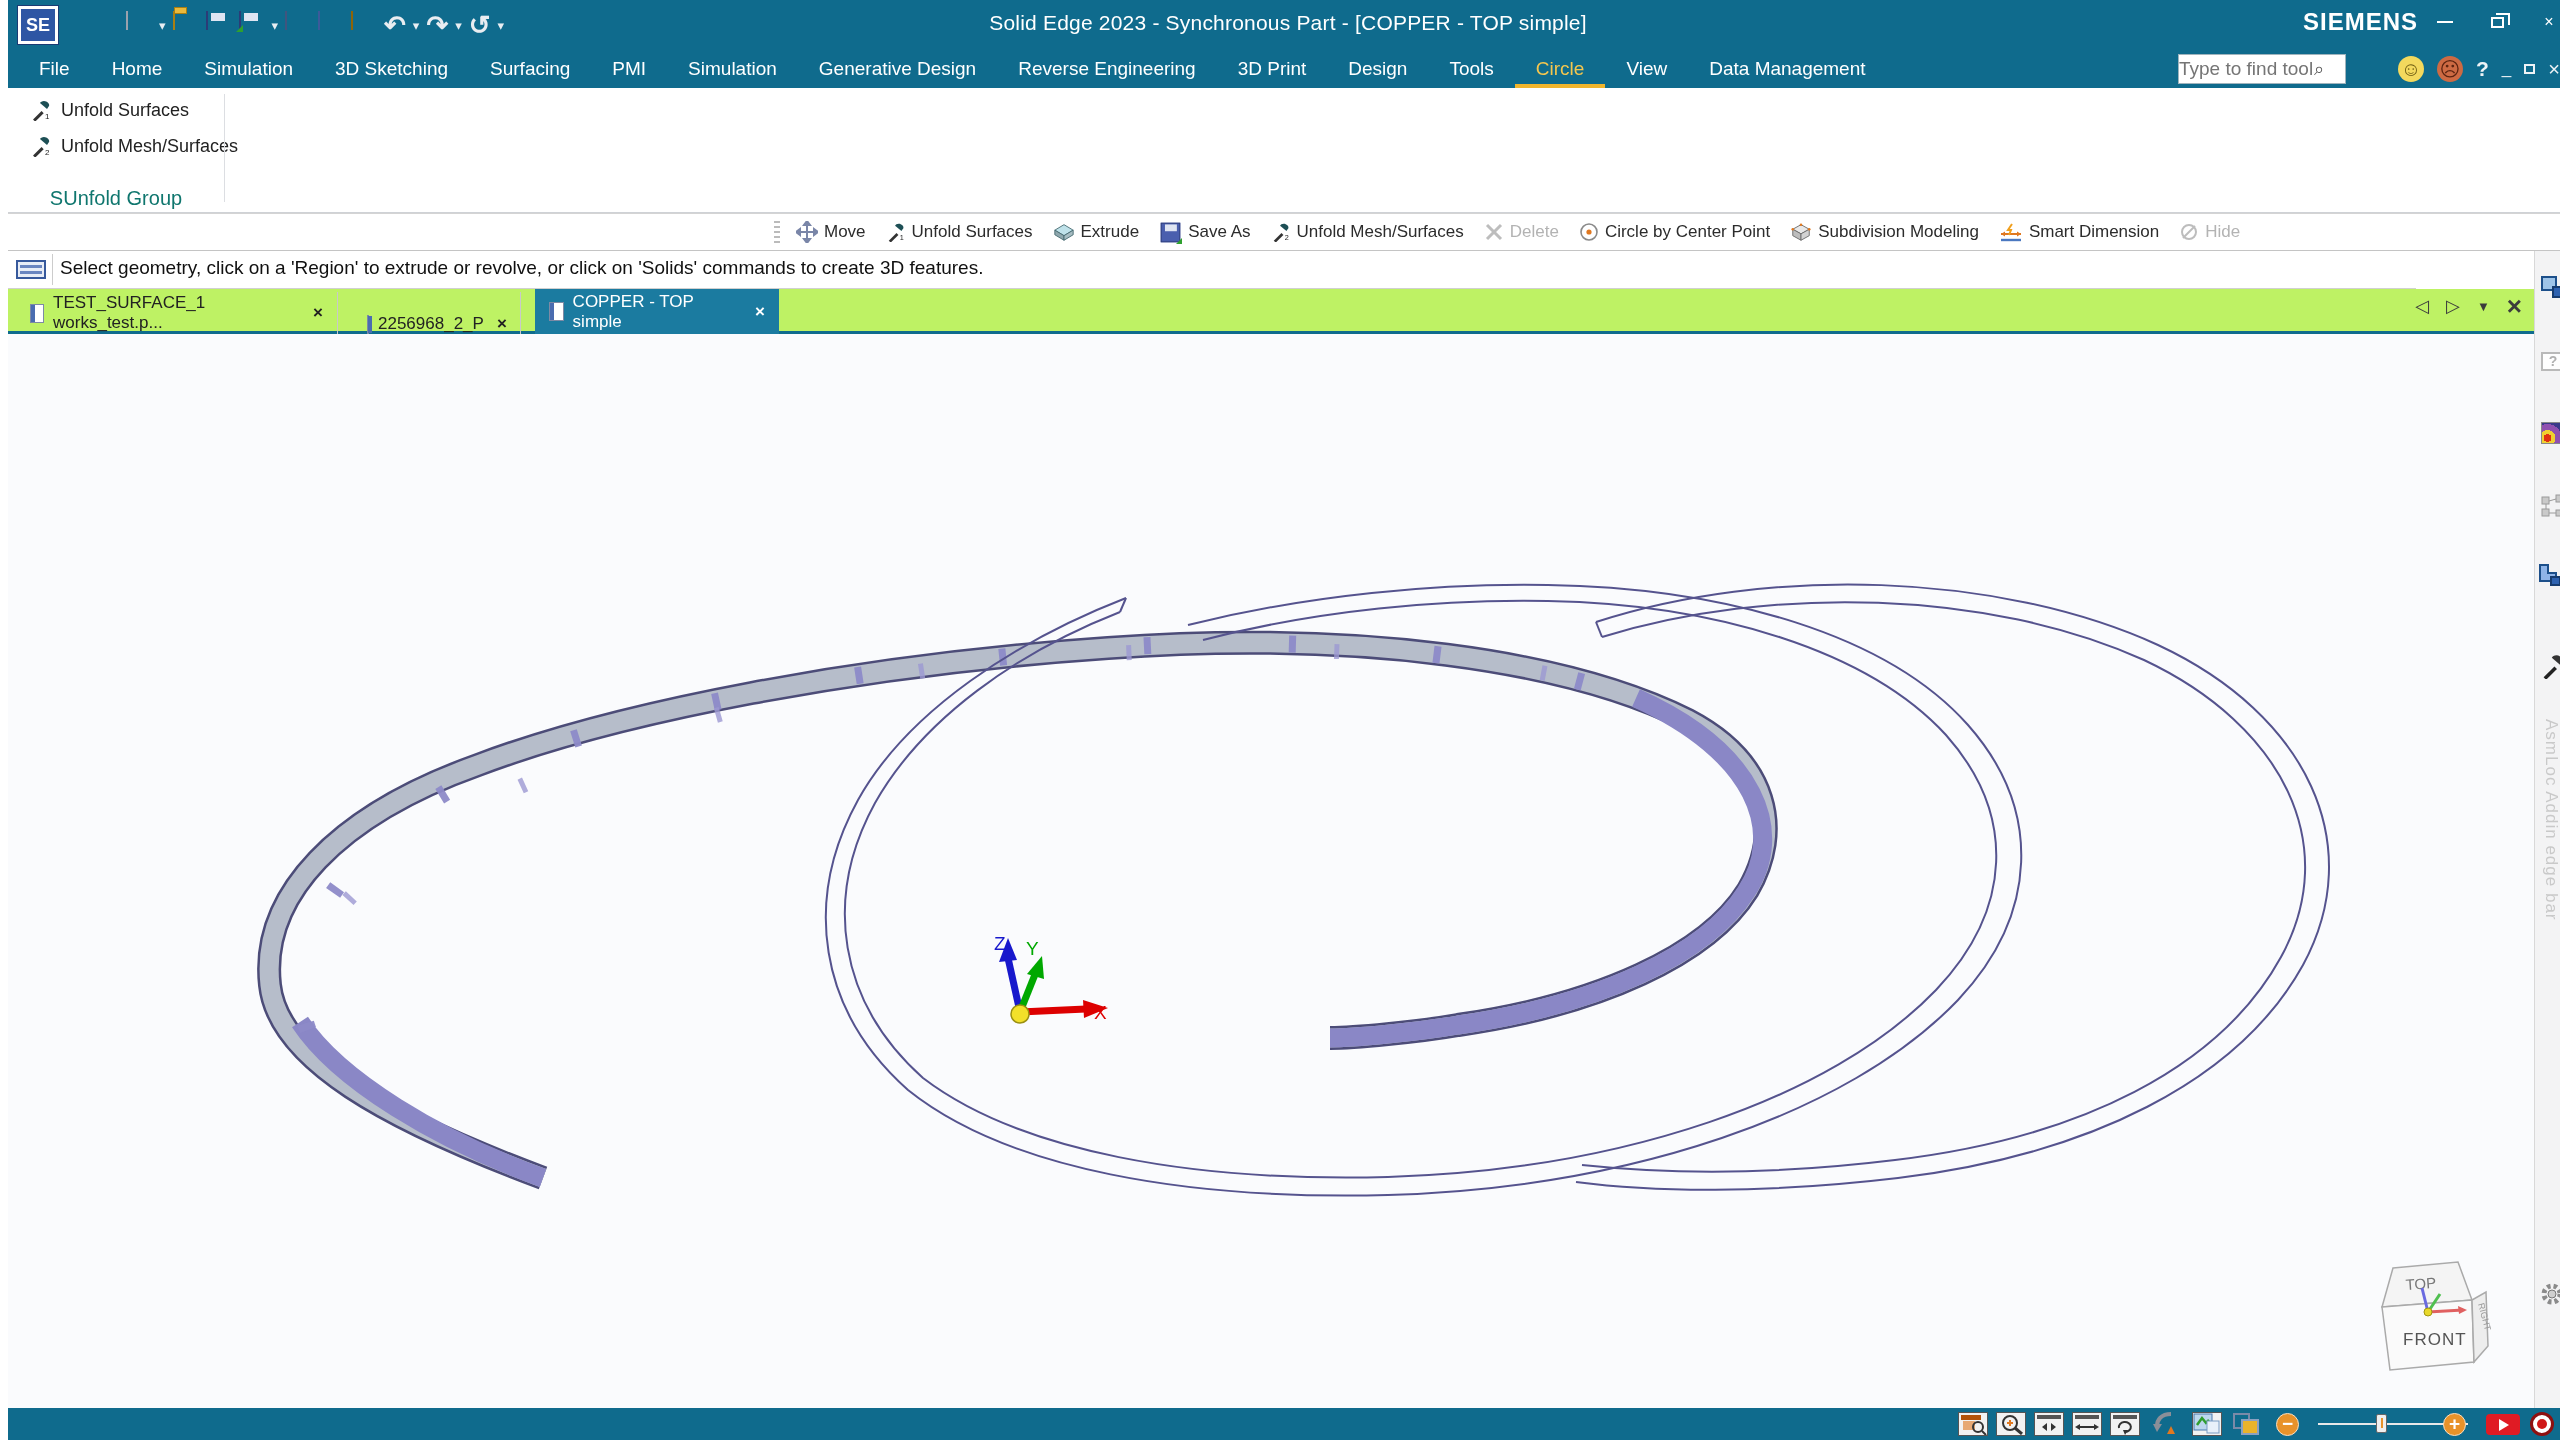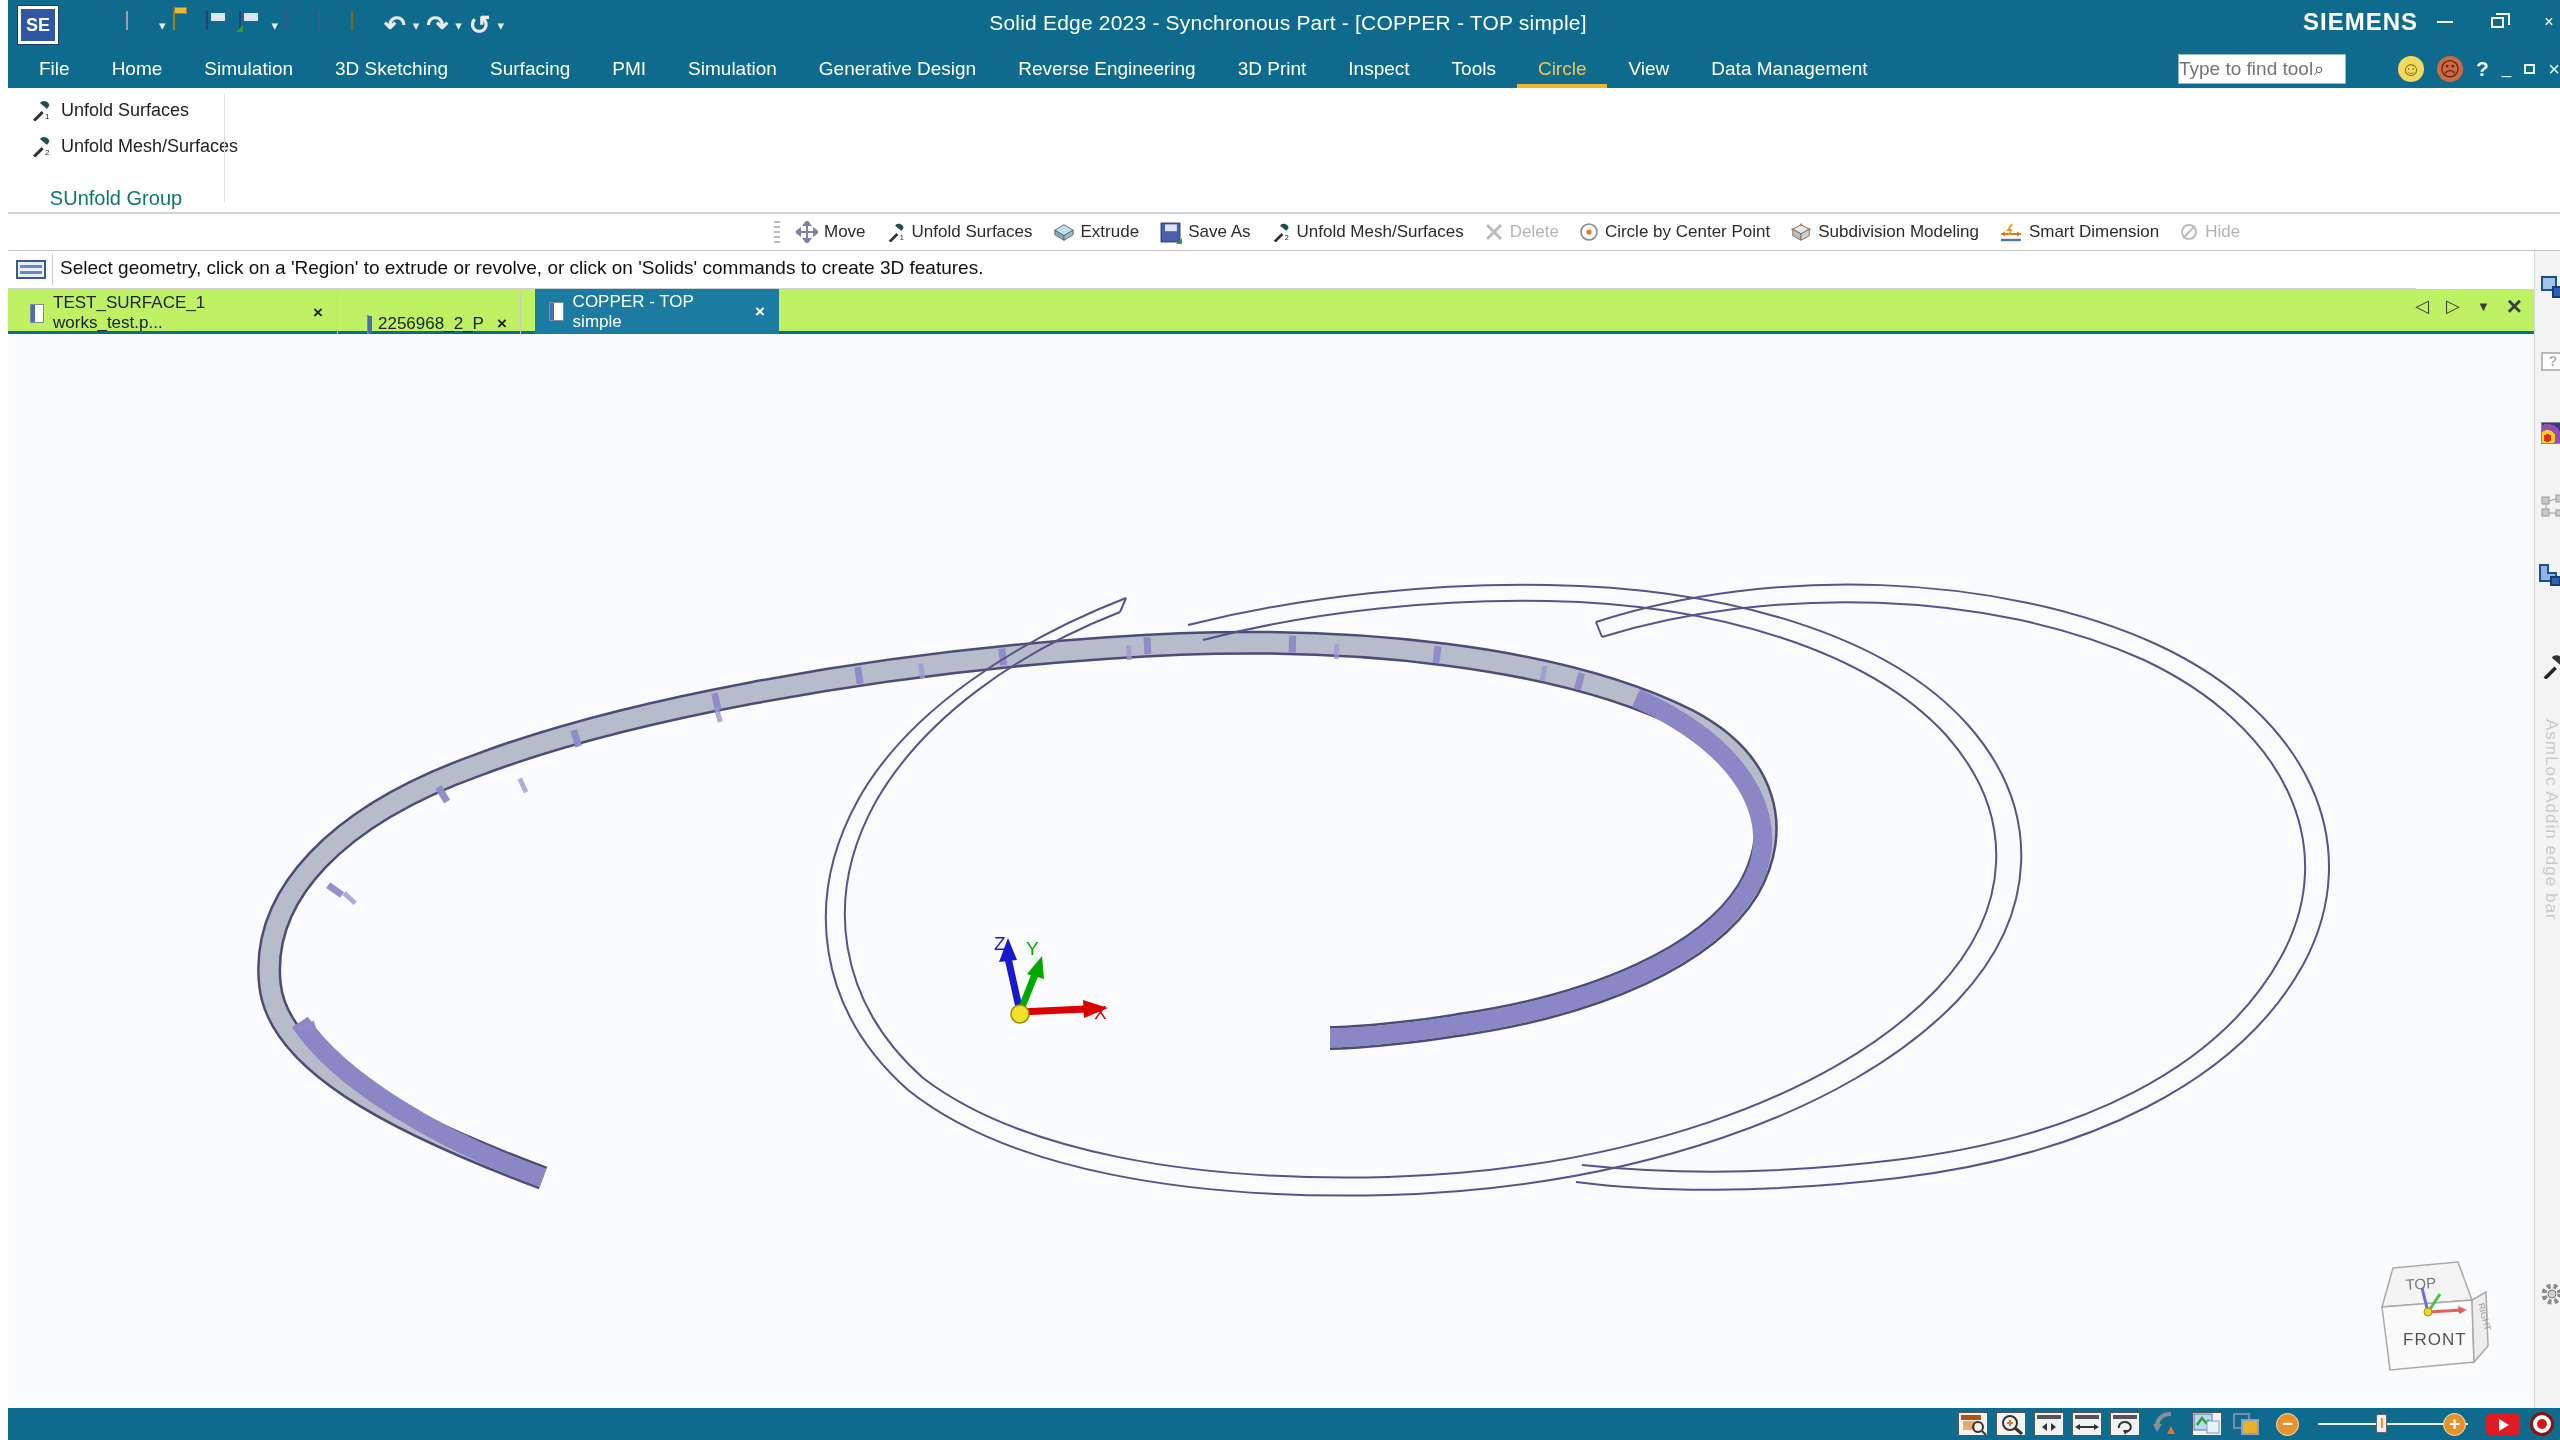--- a/index.html
+++ b/index.html
@@ -180,21 +180,21 @@
     <span class="mtab first">File</span>
     <span class="mtab">Home</span>
     <span class="mtab">Simulation</span>
     <span class="mtab">3D Sketching</span>
     <span class="mtab">Surfacing</span>
     <span class="mtab">PMI</span>
     <span class="mtab">Simulation</span>
     <span class="mtab">Generative Design</span>
     <span class="mtab">Reverse Engineering</span>
     <span class="mtab">3D Print</span>
-    <span class="mtab">Inspect</span>
+    <span class="mtab">Design</span>
     <span class="mtab">Tools</span>
     <span class="mtab active">Circle</span>
     <span class="mtab">View</span>
     <span class="mtab">Data Management</span>
     <div id="findbox">
       <input placeholder="Type to find tools" style="">
       <span id="find-glass">⌕</span>
     </div>
     <div id="menu-right">
       <span class="face happy">☺</span>

